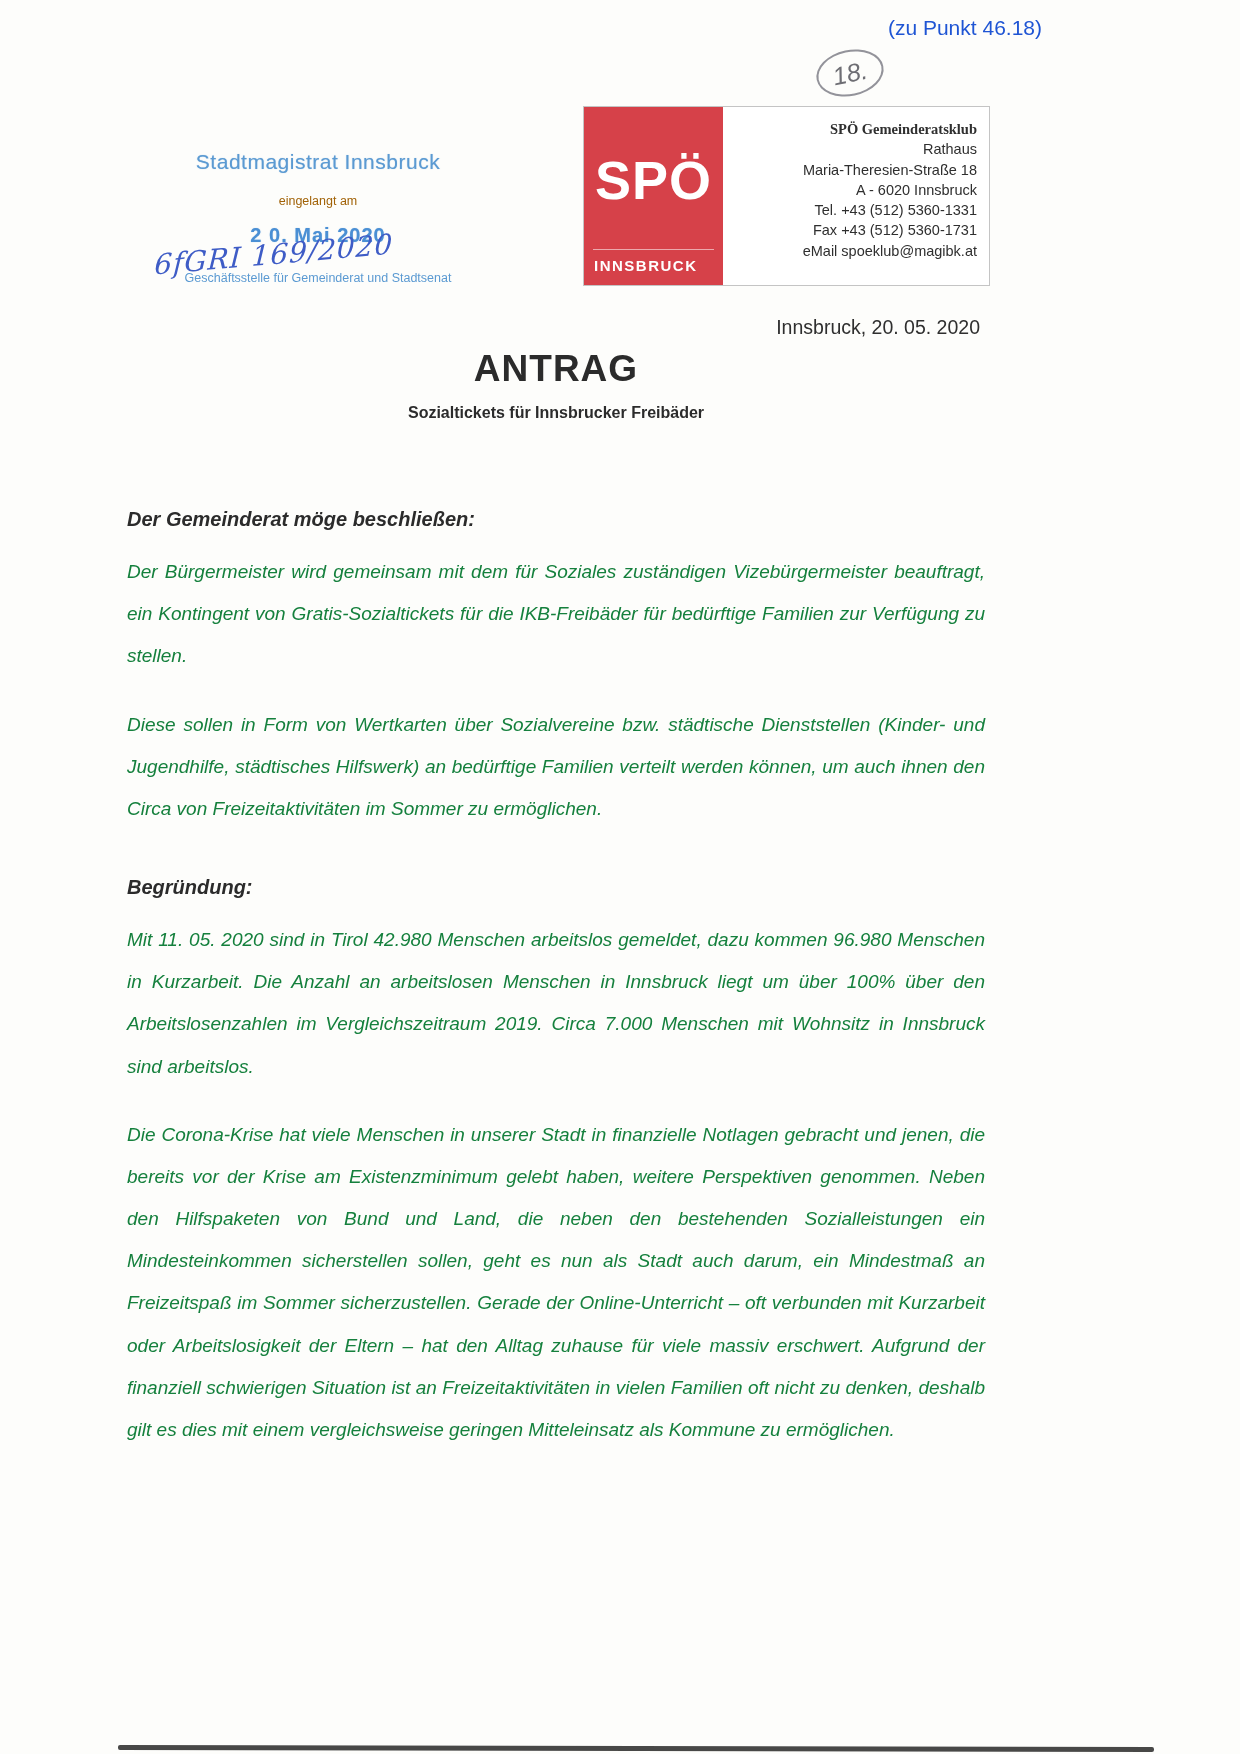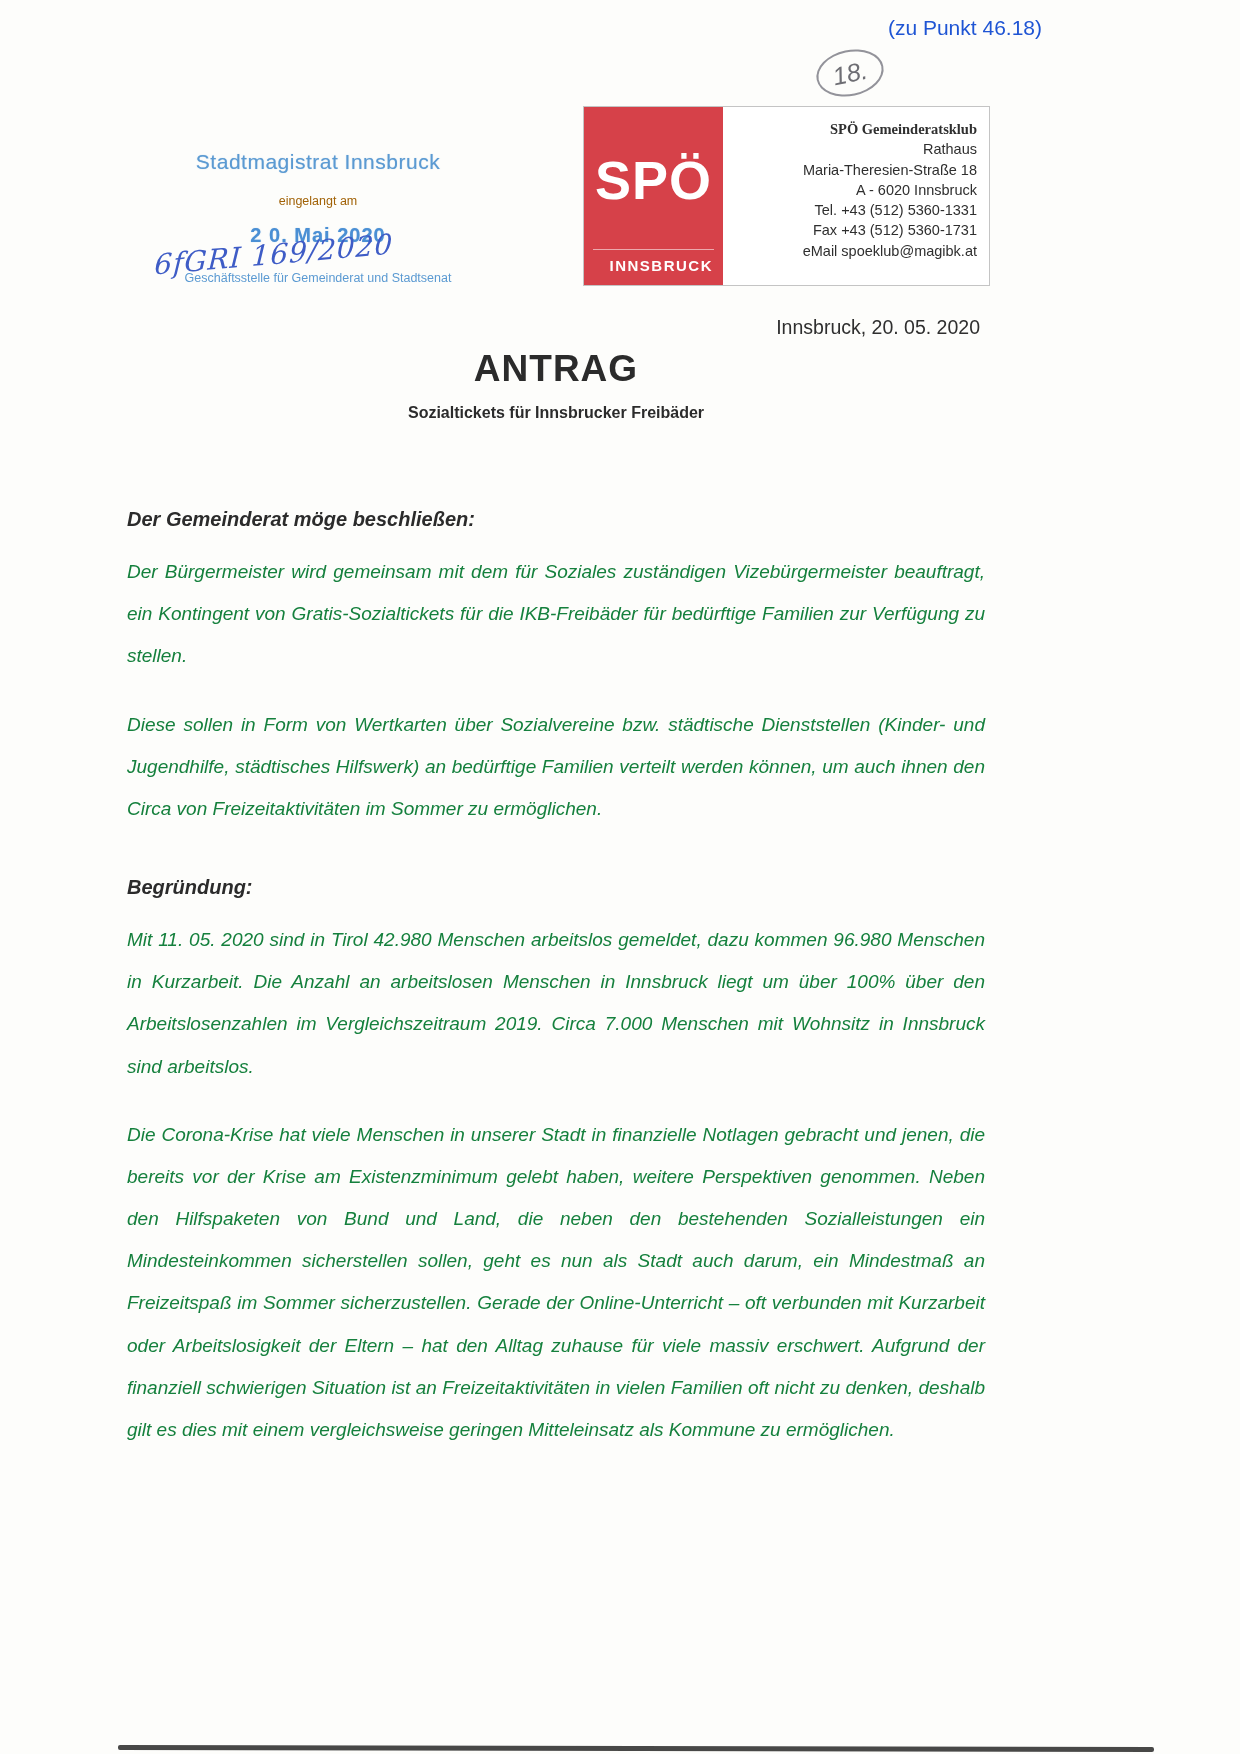--- a/index.html
+++ b/index.html
@@ -107,21 +107,21 @@
     letter-spacing: 1px;
     padding-top: 4px;
   }
   .logo-sub {
     border-top: 1px solid rgba(255,255,255,0.55);
     margin: 0 9px;
     padding: 7px 1px 11px;
     font-size: 15px;
     font-weight: bold;
     letter-spacing: 1.5px;
-    text-align: right;
+    text-align: left;
   }
   .contact {
     flex: 1;
     text-align: right;
     padding: 12px 12px 10px;
     font-size: 14.5px;
     line-height: 1.4;
     color: #2f2f2f;
   }
   .contact-org { font-weight: bold; font-family: Liberation Serif, serif; }

